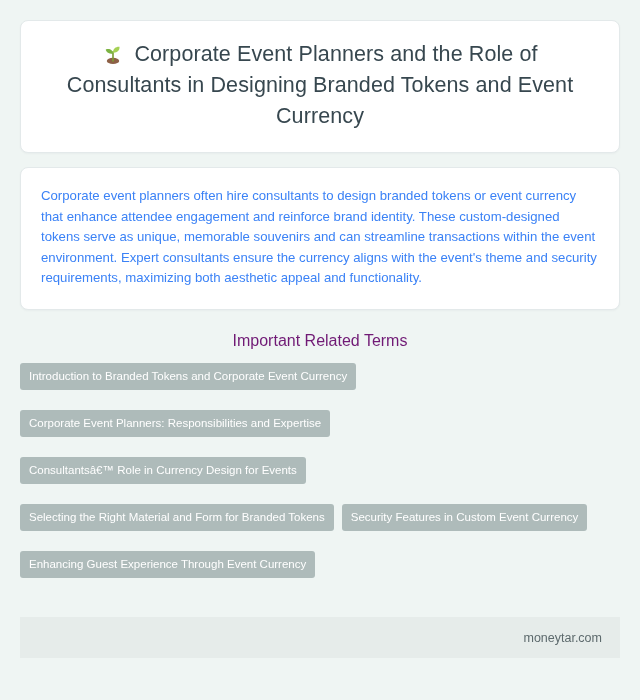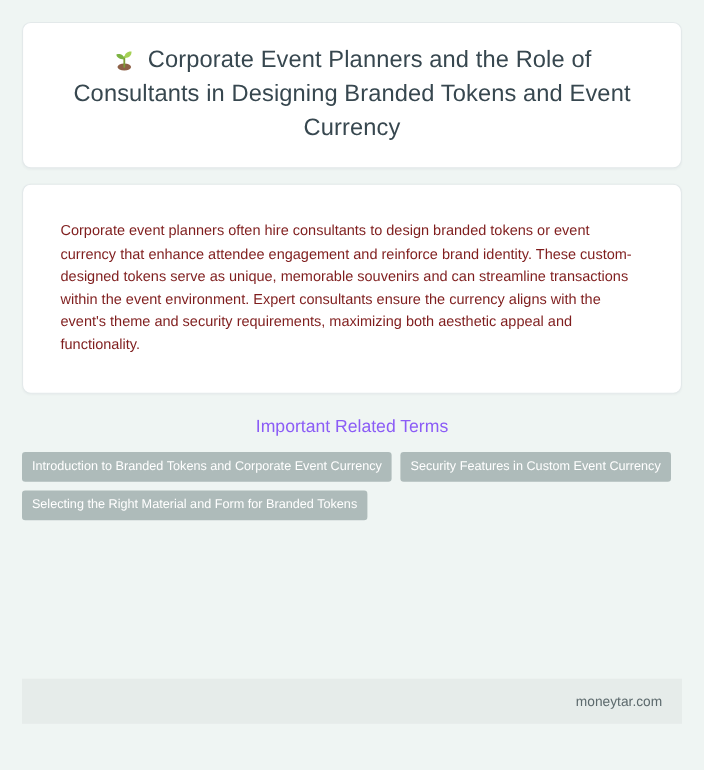--- a/index.html
+++ b/index.html
@@ -41,37 +41,37 @@
     width: 22px;
     height: 22px;
     vertical-align: -4px;
     margin-right: 10px;
   }
   .summary-card {
     margin-top: 14px;
     padding: 18px 20px 20px 20px;
   }
   .summary-text {
-    margin: 14px;
+    margin: 0;
     font-size: 13.2px;
     line-height: 20.5px;
-    color: #7f1d1d;
+    color: #3b82f6;
   }
   .terms-heading {
     margin: 0;
     padding: 22px 0 13px 0;
     font-size: 16px;
     font-weight: normal;
-    color: #8b5cf6;
+    color: #701a75;
     text-align: center;
   }
   .tag-list {
     display: flex;
     flex-wrap: wrap;
-    gap: 8px 8px;
+    gap: 20px 8px;
     align-content: flex-start;
   }
   .tag {
     background: #aebbba;
     color: #ffffff;
     font-size: 11.5px;
     line-height: 14px;
     padding: 6px 9px 7px 9px;
     border-radius: 3px;
     white-space: nowrap;
@@ -108,22 +108,25 @@
   </div>
 
   <div class="card summary-card">
     <p class="summary-text">Corporate event planners often hire consultants to design branded tokens or event currency that enhance attendee engagement and reinforce brand identity. These custom-designed tokens serve as unique, memorable souvenirs and can streamline transactions within the event environment. Expert consultants ensure the currency aligns with the event's theme and security requirements, maximizing both aesthetic appeal and functionality.</p>
   </div>
 
   <h2 class="terms-heading">Important Related Terms</h2>
 
   <div class="tag-list">
     <span class="tag">Introduction to Branded Tokens and Corporate Event Currency</span>
+    <span class="tag">Corporate Event Planners: Responsibilities and Expertise</span>
+    <span class="tag">Consultantsâ€™ Role in Currency Design for Events</span>
+    <span class="tag">Selecting the Right Material and Form for Branded Tokens</span>
     <span class="tag">Security Features in Custom Event Currency</span>
-    <span class="tag">Selecting the Right Material and Form for Branded Tokens</span>
+    <span class="tag">Enhancing Guest Experience Through Event Currency</span>
   </div>
 
   <div class="spacer"></div>
 
   <div class="footer">
     <span class="footer-text">moneytar.com</span>
   </div>
 
 </div>
 

